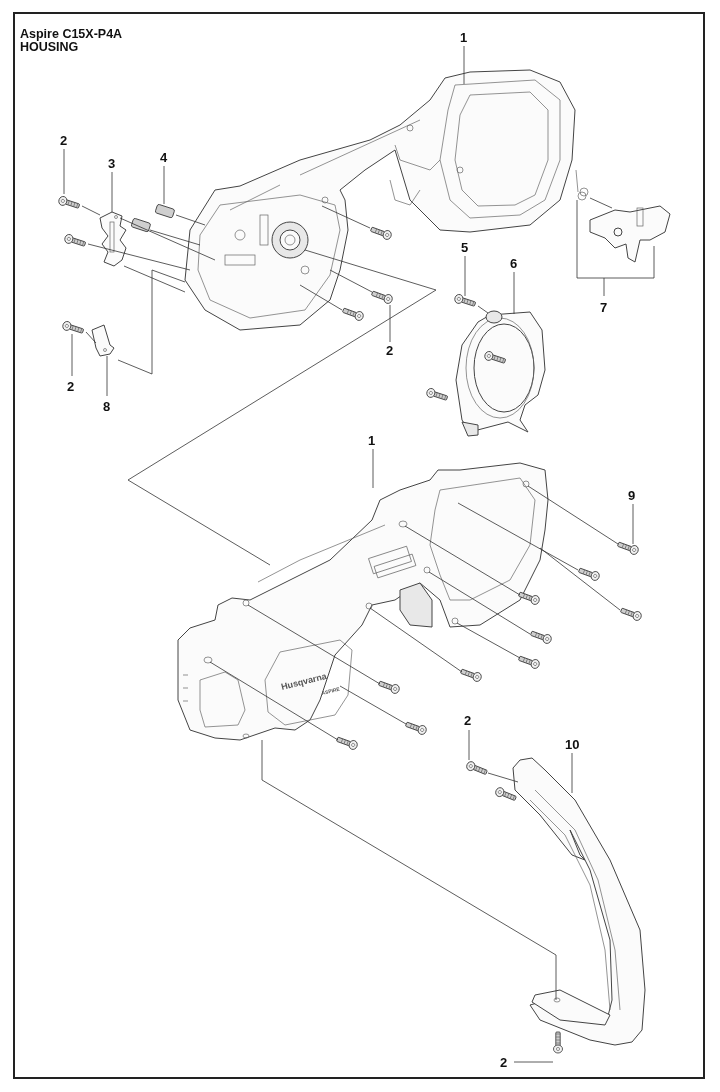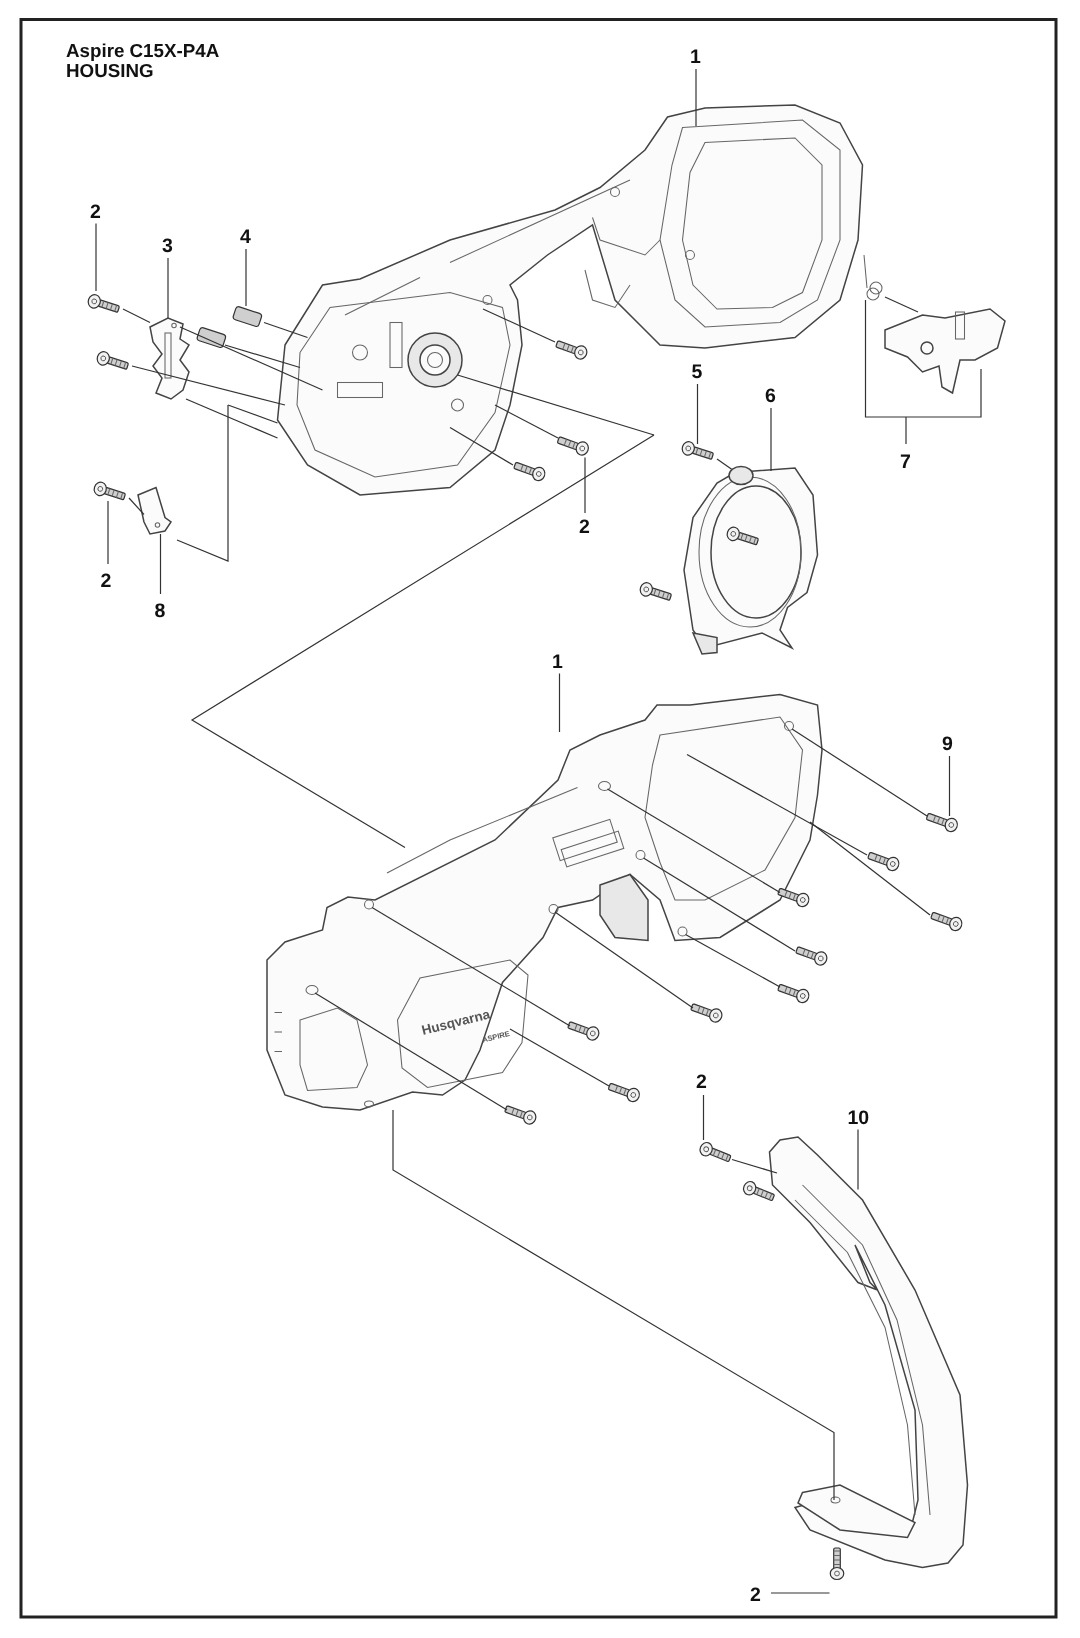--- a/index.html
+++ b/index.html
@@ -1,18 +1,18 @@
 <!DOCTYPE html>
 <html><head>
 <meta charset="utf-8">
 <style>
   html, body { margin: 0; padding: 0; background: #ffffff; }
   body { width: 720px; height: 1092px; position: relative; overflow: hidden; font-family: "Liberation Sans", sans-serif; }
   #frame { position: absolute; left: 13px; top: 12px; width: 692px; height: 1067px; border: 2px solid #222; box-sizing: border-box; }
-  .title { position: absolute; left: 44px; font-weight: bold; font-size: 12.5px; color: #111; line-height: 14px; }
+  .title { position: absolute; left: 20px; font-weight: bold; font-size: 12.5px; color: #111; line-height: 14px; }
   svg#diagram { position: absolute; left: 0; top: 0; width: 720px; height: 1092px; }
   .callout { font-family: "Liberation Sans", sans-serif; font-weight: bold; font-size: 13px; fill: #111; }
   .lead { stroke: #333; stroke-width: 0.8; fill: none; }
   .part { stroke: #444; stroke-width: 1; fill: #fbfbfb; }
   .part-dark { stroke: #444; stroke-width: 1; fill: #e8e8e8; }
   .detail { stroke: #666; stroke-width: 0.7; fill: none; }
   .screw-body { stroke: #333; stroke-width: 0.8; fill: #cfcfcf; }
   .screw-head { stroke: #333; stroke-width: 0.8; fill: #f2f2f2; }
   .logo { font-family: "Liberation Sans", sans-serif; font-weight: bold; font-size: 9px; fill: #555; }
   .logo-sub { font-family: "Liberation Sans", sans-serif; font-weight: bold; font-size: 5px; fill: #555; }

